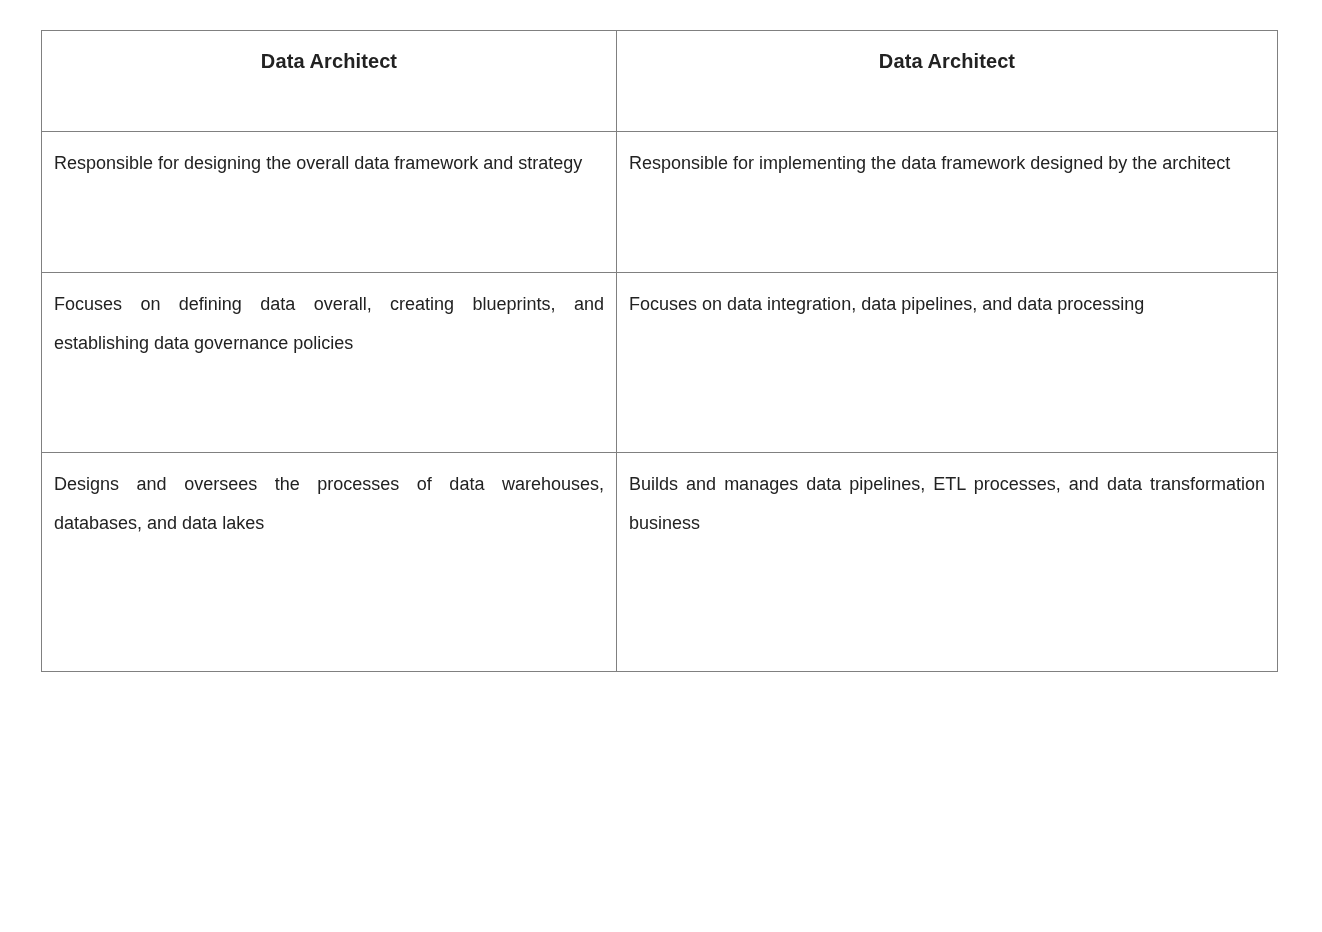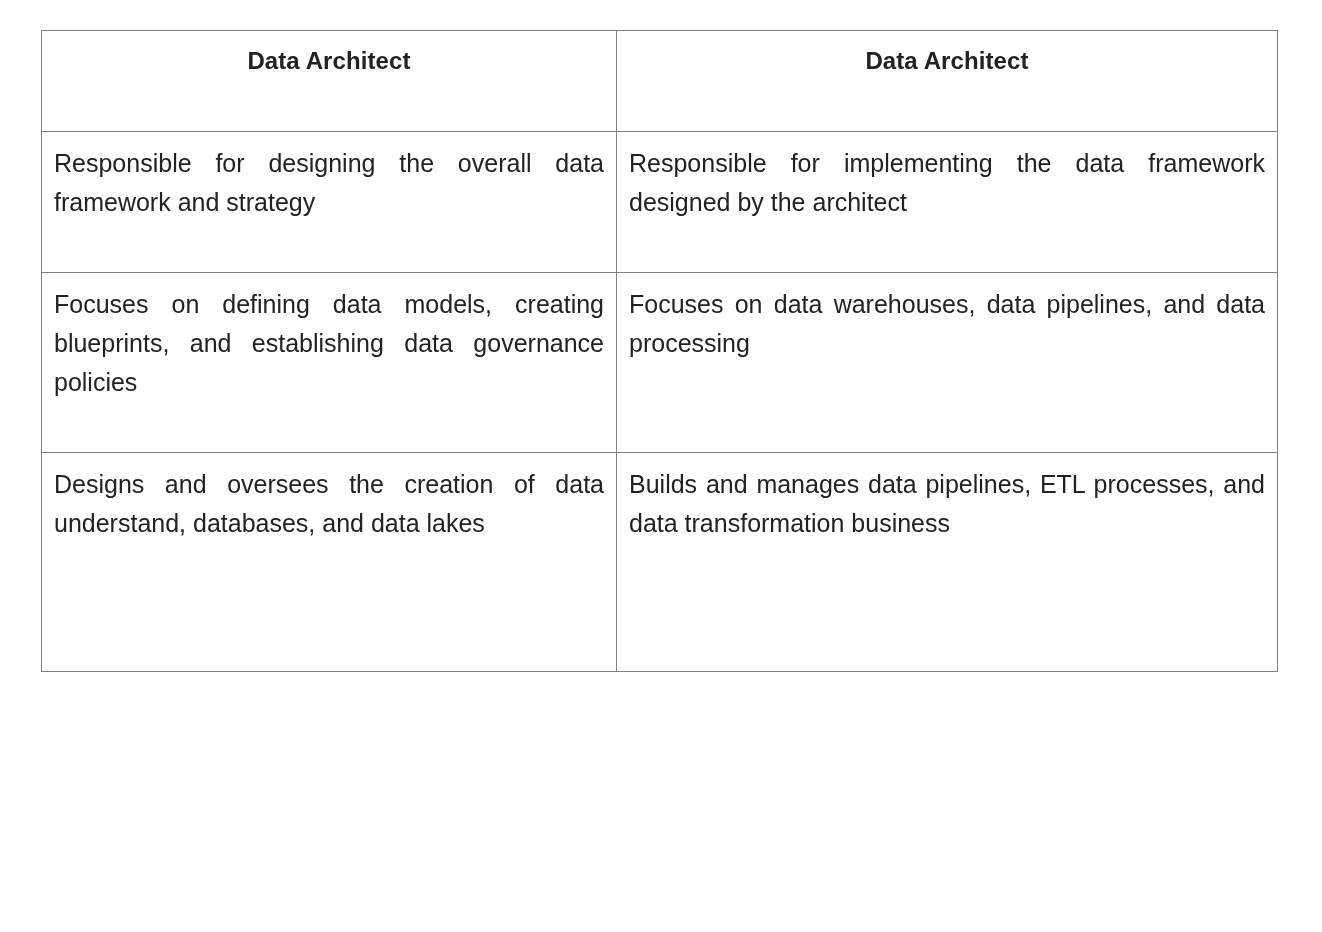--- a/index.html
+++ b/index.html
@@ -48,30 +48,30 @@
     background: #ffffff;
     box-sizing: border-box;
   }
 
   
   table.compare thead th {
     height: 101px;
     padding: 14px 12px 12px 12px;
     text-align: center;
     font-weight: bold;
-    font-size: 24px;
+    font-size: 20px;
     line-height: 32px;
     letter-spacing: 0.1px;
     color: #222222;
   }
 
   
   table.compare tbody td {
     padding: 12px 12px 0 12px;
-    font-size: 25px;
+    font-size: 18px;
     line-height: 39px;
     font-weight: normal;
     color: #222222;
     text-align: justify;
     text-justify: inter-word;
     hyphens: none;
   }
 
   
   table.compare tbody td .cell-text {
@@ -111,31 +111,31 @@
           <td>
             <span class="cell-text">Responsible for designing the overall data framework and strategy</span>
           </td>
           <td>
             <span class="cell-text">Responsible for implementing the data framework designed by the architect</span>
           </td>
         </tr>
 
         <tr class="row-2">
           <td>
-            <span class="cell-text">Focuses on defining data models, creating blueprints, and establishing data governance policies</span>
+            <span class="cell-text">Focuses on defining data overall, creating blueprints, and establishing data governance policies</span>
           </td>
           <td>
-            <span class="cell-text">Focuses on data warehouses, data pipelines, and data processing</span>
+            <span class="cell-text">Focuses on data integration, data pipelines, and data processing</span>
           </td>
         </tr>
 
 
         <tr class="row-4">
           <td>
-            <span class="cell-text">Designs and oversees the creation of data understand, databases, and data lakes</span>
+            <span class="cell-text">Designs and oversees the processes of data warehouses, databases, and data lakes</span>
           </td>
           <td>
             <span class="cell-text">Builds and manages data pipelines, ETL processes, and data transformation business</span>
           </td>
         </tr>
 
       </tbody>
     </table>
 
   </div>

